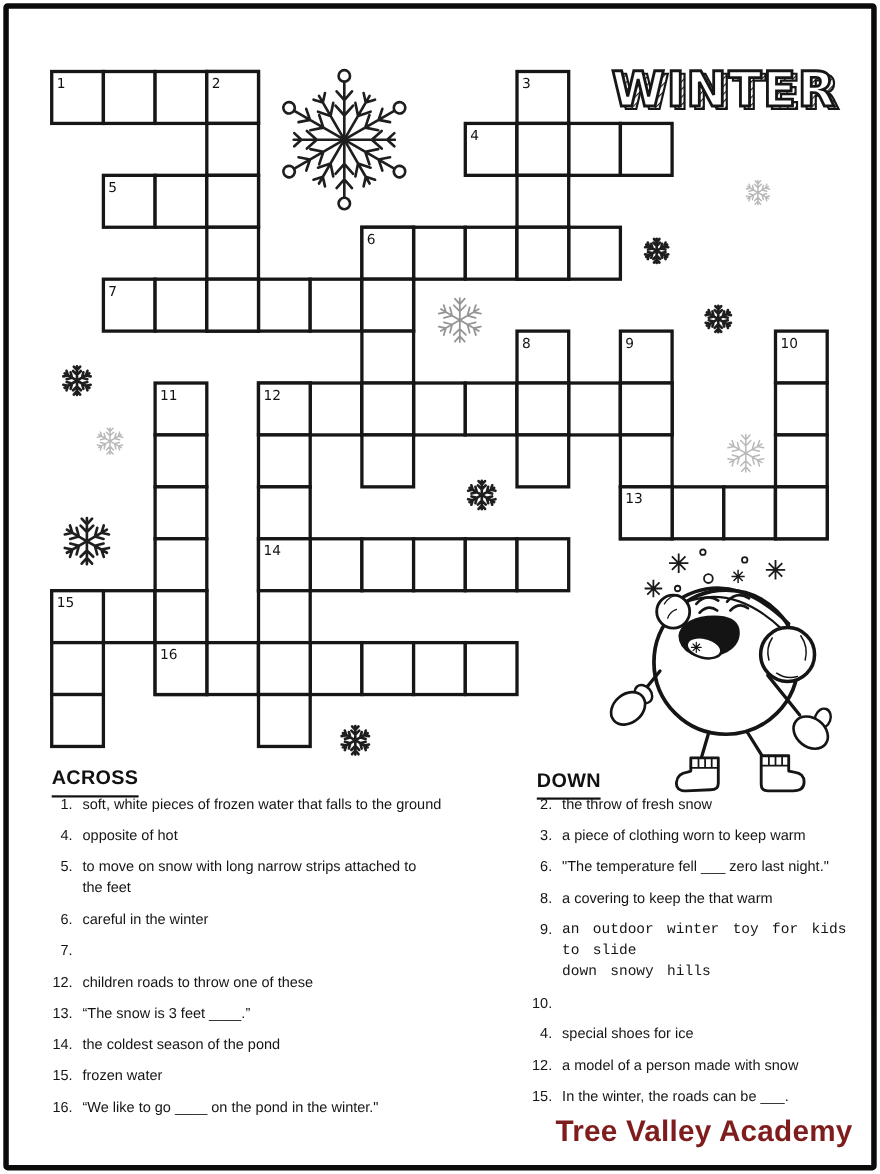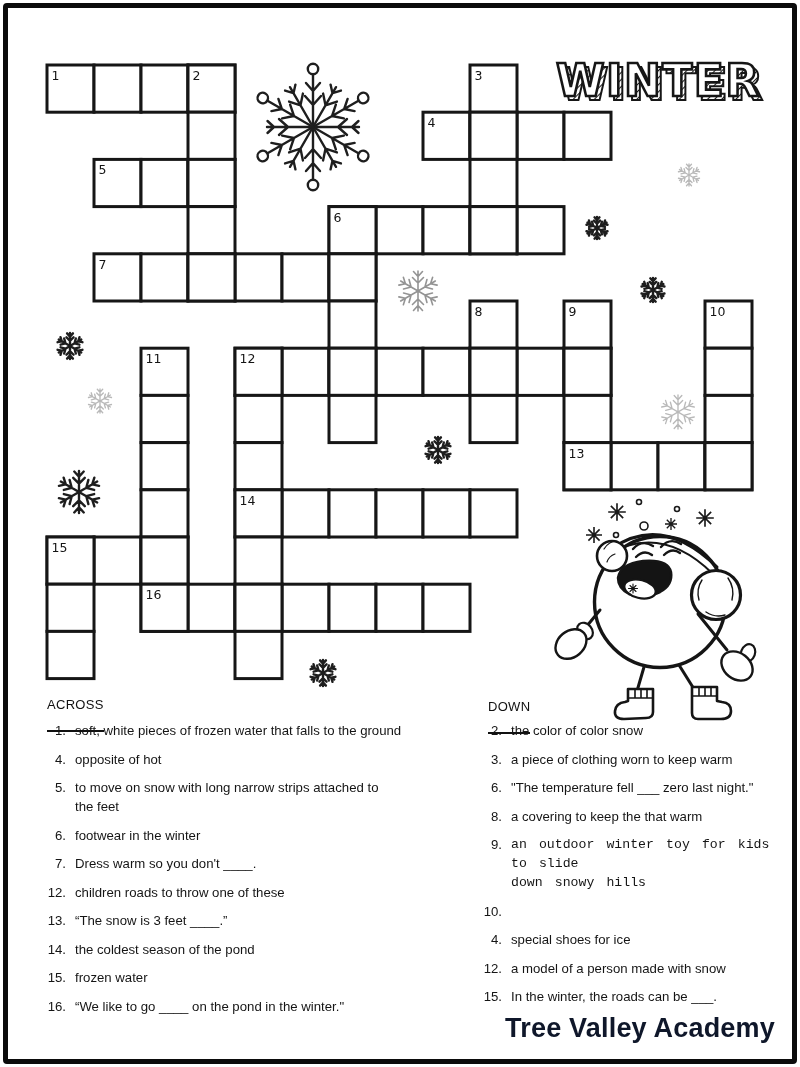--- a/index.html
+++ b/index.html
@@ -1,21 +1,21 @@
 <!DOCTYPE html>
 <html><head>
 <meta charset="utf-8">
 <style>
   html,body{margin:0;padding:0;background:#fff;}
   #page{position:relative;width:800px;height:1067px;background:#fff;overflow:hidden;
         font-family:"Liberation Sans",sans-serif;color:#111;}
   #page-border{position:absolute;inset:3px;border:5px solid #0b0b0b;border-radius:4px;pointer-events:none;}
   .layer{position:absolute;left:0;top:0;width:800px;height:1067px;}
-  .clue-header{position:absolute;font-weight:normal;font-size:13px;letter-spacing:.3px;
-               border-bottom:2.5px solid #111;display:inline-block;line-height:1.1;padding-bottom:18px;}
+  .clue-header{position:absolute;font-weight:bold;font-size:18px;letter-spacing:.3px;
+               border-bottom:2.5px solid #111;display:inline-block;line-height:1.1;padding-bottom:5px;}
   #across-header{left:47px;top:698px;}
   #down-header{left:488px;top:700px;}
   .clue-list{position:absolute;top:721px;}
   #across-list{left:40px;width:404px;}
   #down-list{left:476px;width:302px;}
   .clue{display:flex;margin-bottom:9.5px;line-height:19px;font-size:13.2px;color:#151515;}
   .clue-num{flex:none;width:26px;text-align:right;padding-right:9px;}
   .clue-text{white-space:pre-line;}
   .clue.spread .clue-text{word-spacing:4.2px;font-family:Liberation Mono, monospace;}
   #brand{position:absolute;right:25px;top:1013px;font-weight:bold;font-size:27px;
@@ -262,25 +262,24 @@
         <span class="clue-num">4.</span>
         <span class="clue-text">opposite of hot</span>
       </div>
       <div class="clue">
         <span class="clue-num">5.</span>
         <span class="clue-text">to move on snow with long narrow strips attached to
 the feet</span>
       </div>
       <div class="clue">
         <span class="clue-num">6.</span>
-        <span class="clue-text">footwear in the winter</span>
+        <span class="clue-text">careful in the winter</span>
       </div>
       <div class="clue">
         <span class="clue-num">7.</span>
-        <span class="clue-text">Dress warm so you don't ____.</span>
       </div>
       <div class="clue">
         <span class="clue-num">12.</span>
         <span class="clue-text">children roads to throw one of these</span>
       </div>
       <div class="clue">
         <span class="clue-num">13.</span>
         <span class="clue-text">“The snow is 3 feet ____.”</span>
       </div>
       <div class="clue">
@@ -292,21 +291,21 @@
         <span class="clue-text">frozen water</span>
       </div>
       <div class="clue">
         <span class="clue-num">16.</span>
         <span class="clue-text">“We like to go ____ on the pond in the winter."</span>
       </div>
     </div>
   <div id="down-list" class="clue-list">
       <div class="clue">
         <span class="clue-num">2.</span>
-        <span class="clue-text">the color of color snow</span>
+        <span class="clue-text">the throw of fresh snow</span>
       </div>
       <div class="clue">
         <span class="clue-num">3.</span>
         <span class="clue-text">a piece of clothing worn to keep warm</span>
       </div>
       <div class="clue">
         <span class="clue-num">6.</span>
         <span class="clue-text">"The temperature fell ___ zero last night."</span>
       </div>
       <div class="clue">
@@ -328,14 +327,14 @@
       <div class="clue">
         <span class="clue-num">12.</span>
         <span class="clue-text">a model of a person made with snow</span>
       </div>
       <div class="clue">
         <span class="clue-num">15.</span>
         <span class="clue-text">In the winter, the roads can be ___.</span>
       </div>
     </div>
 
-  <div id="brand" style="color: #0f172a;">Tree Valley Academy</div>
+  <div id="brand" style="color: #7f1d1d;">Tree Valley Academy</div>
 </div>
 
 </body></html>

